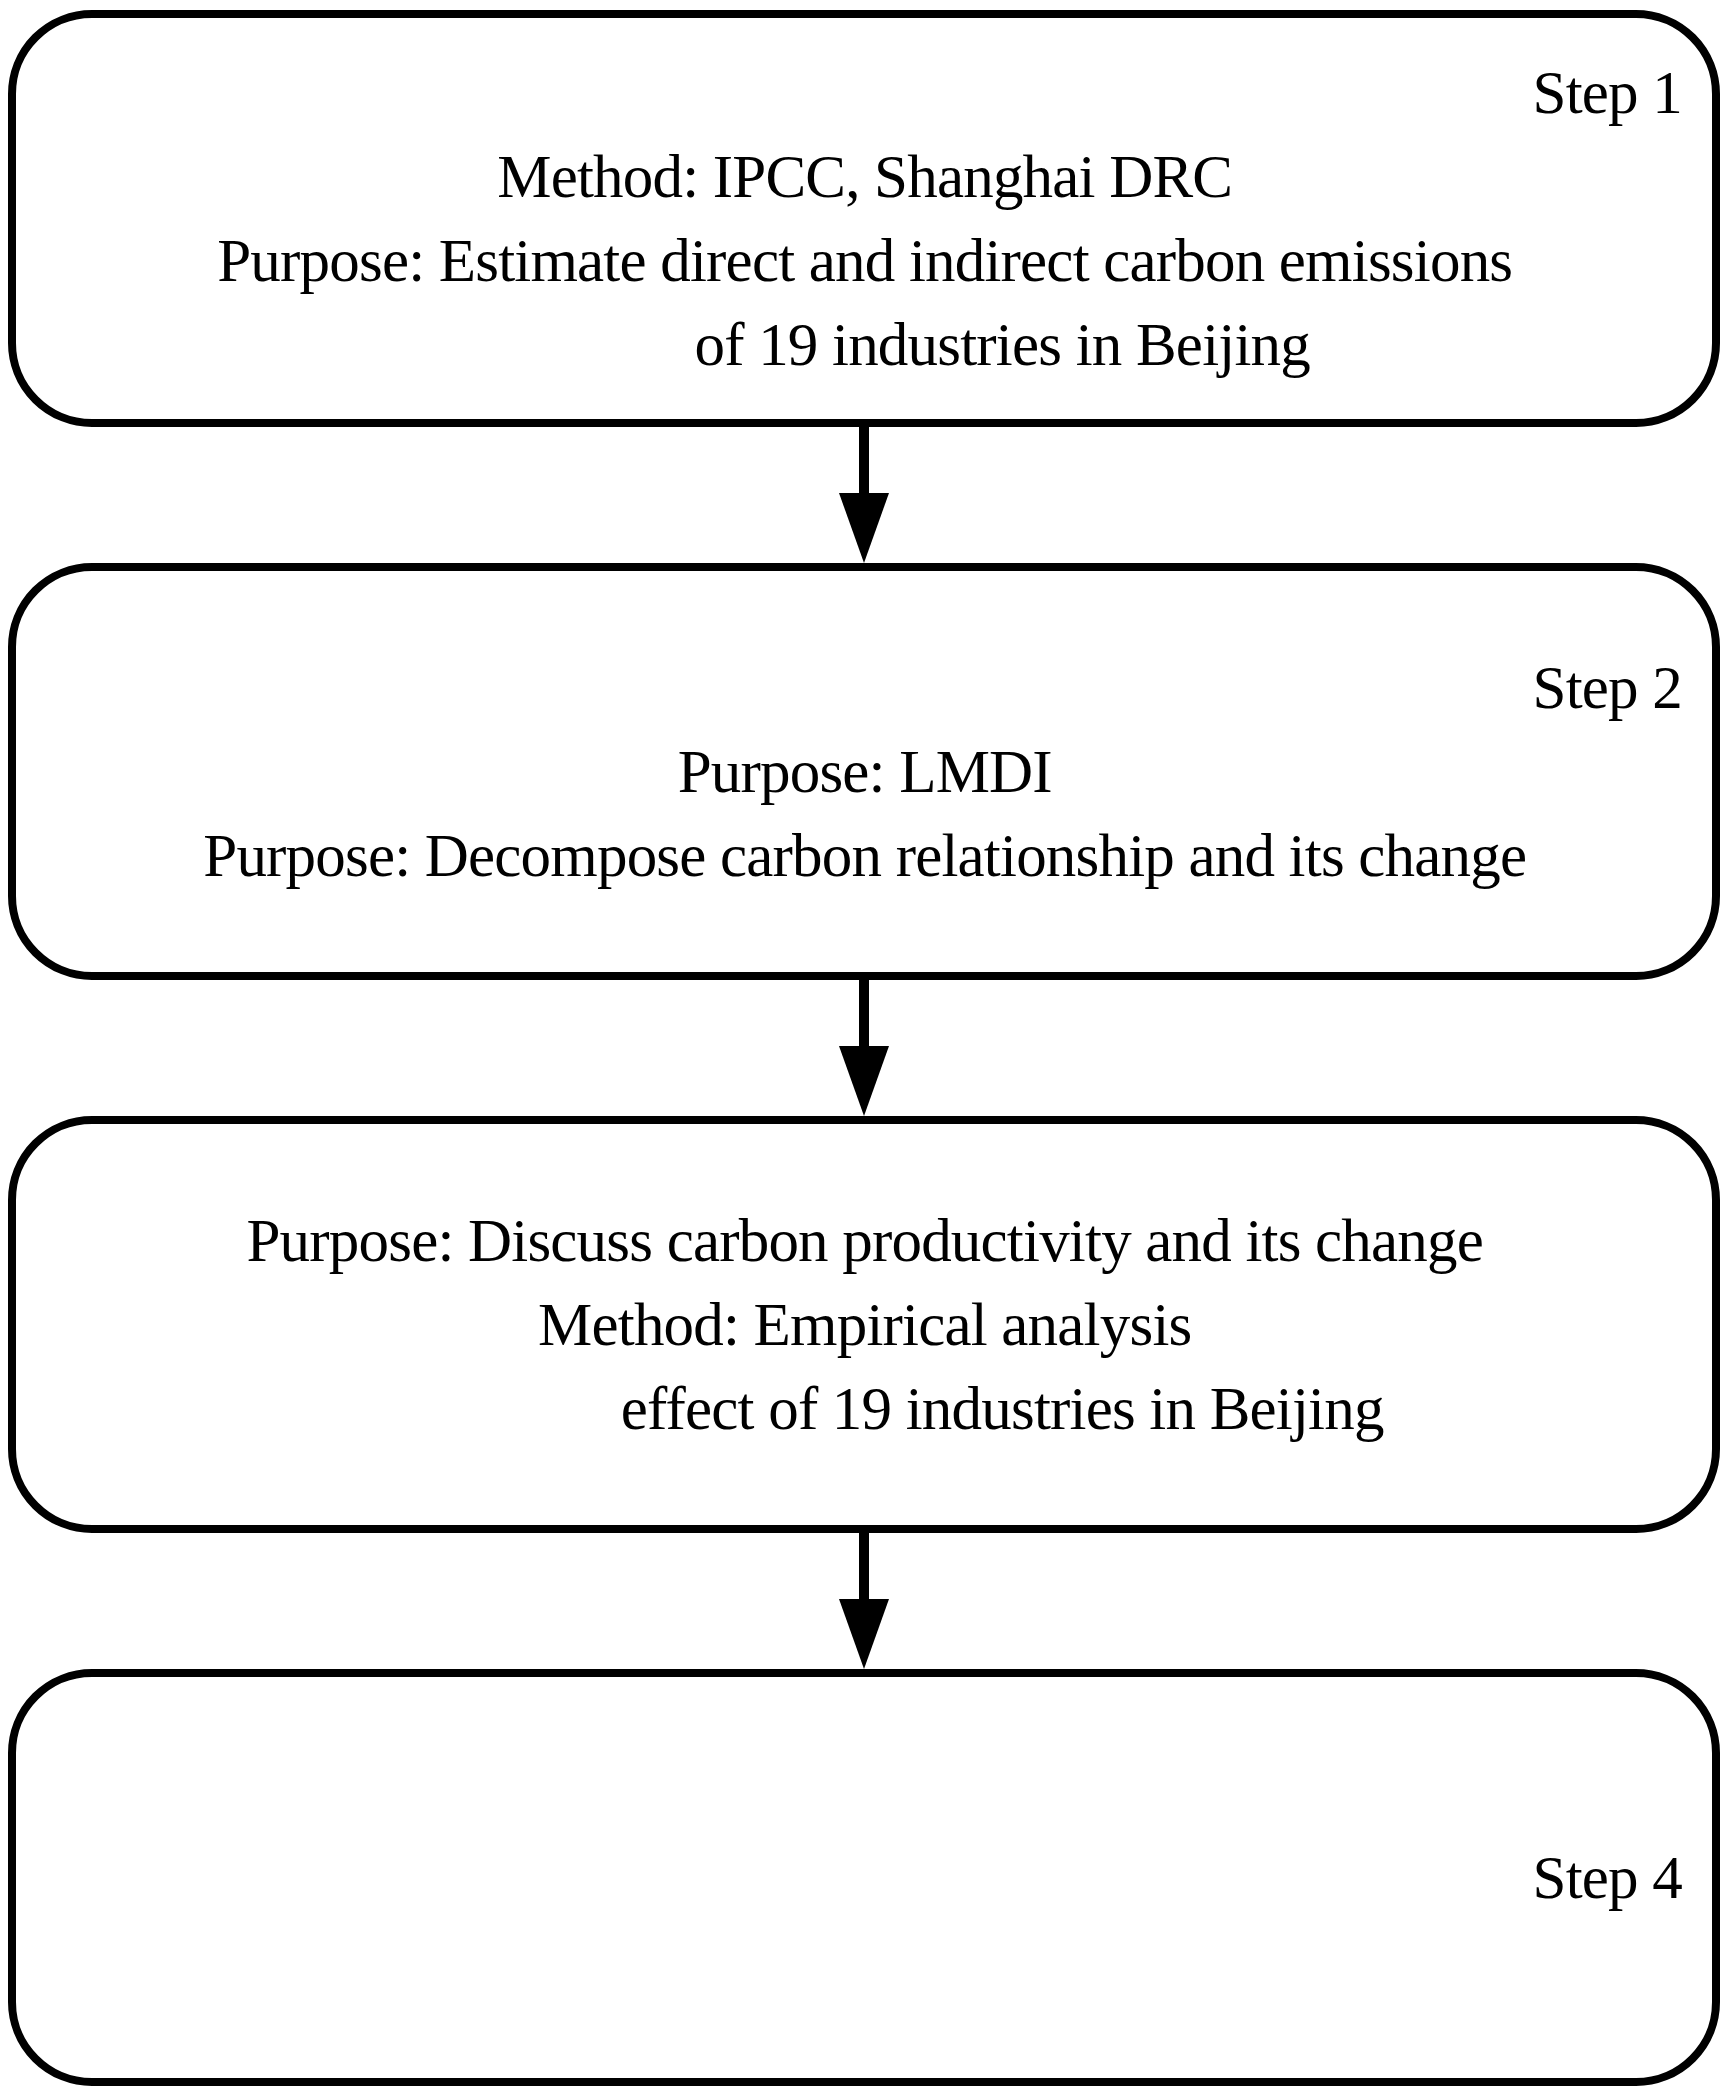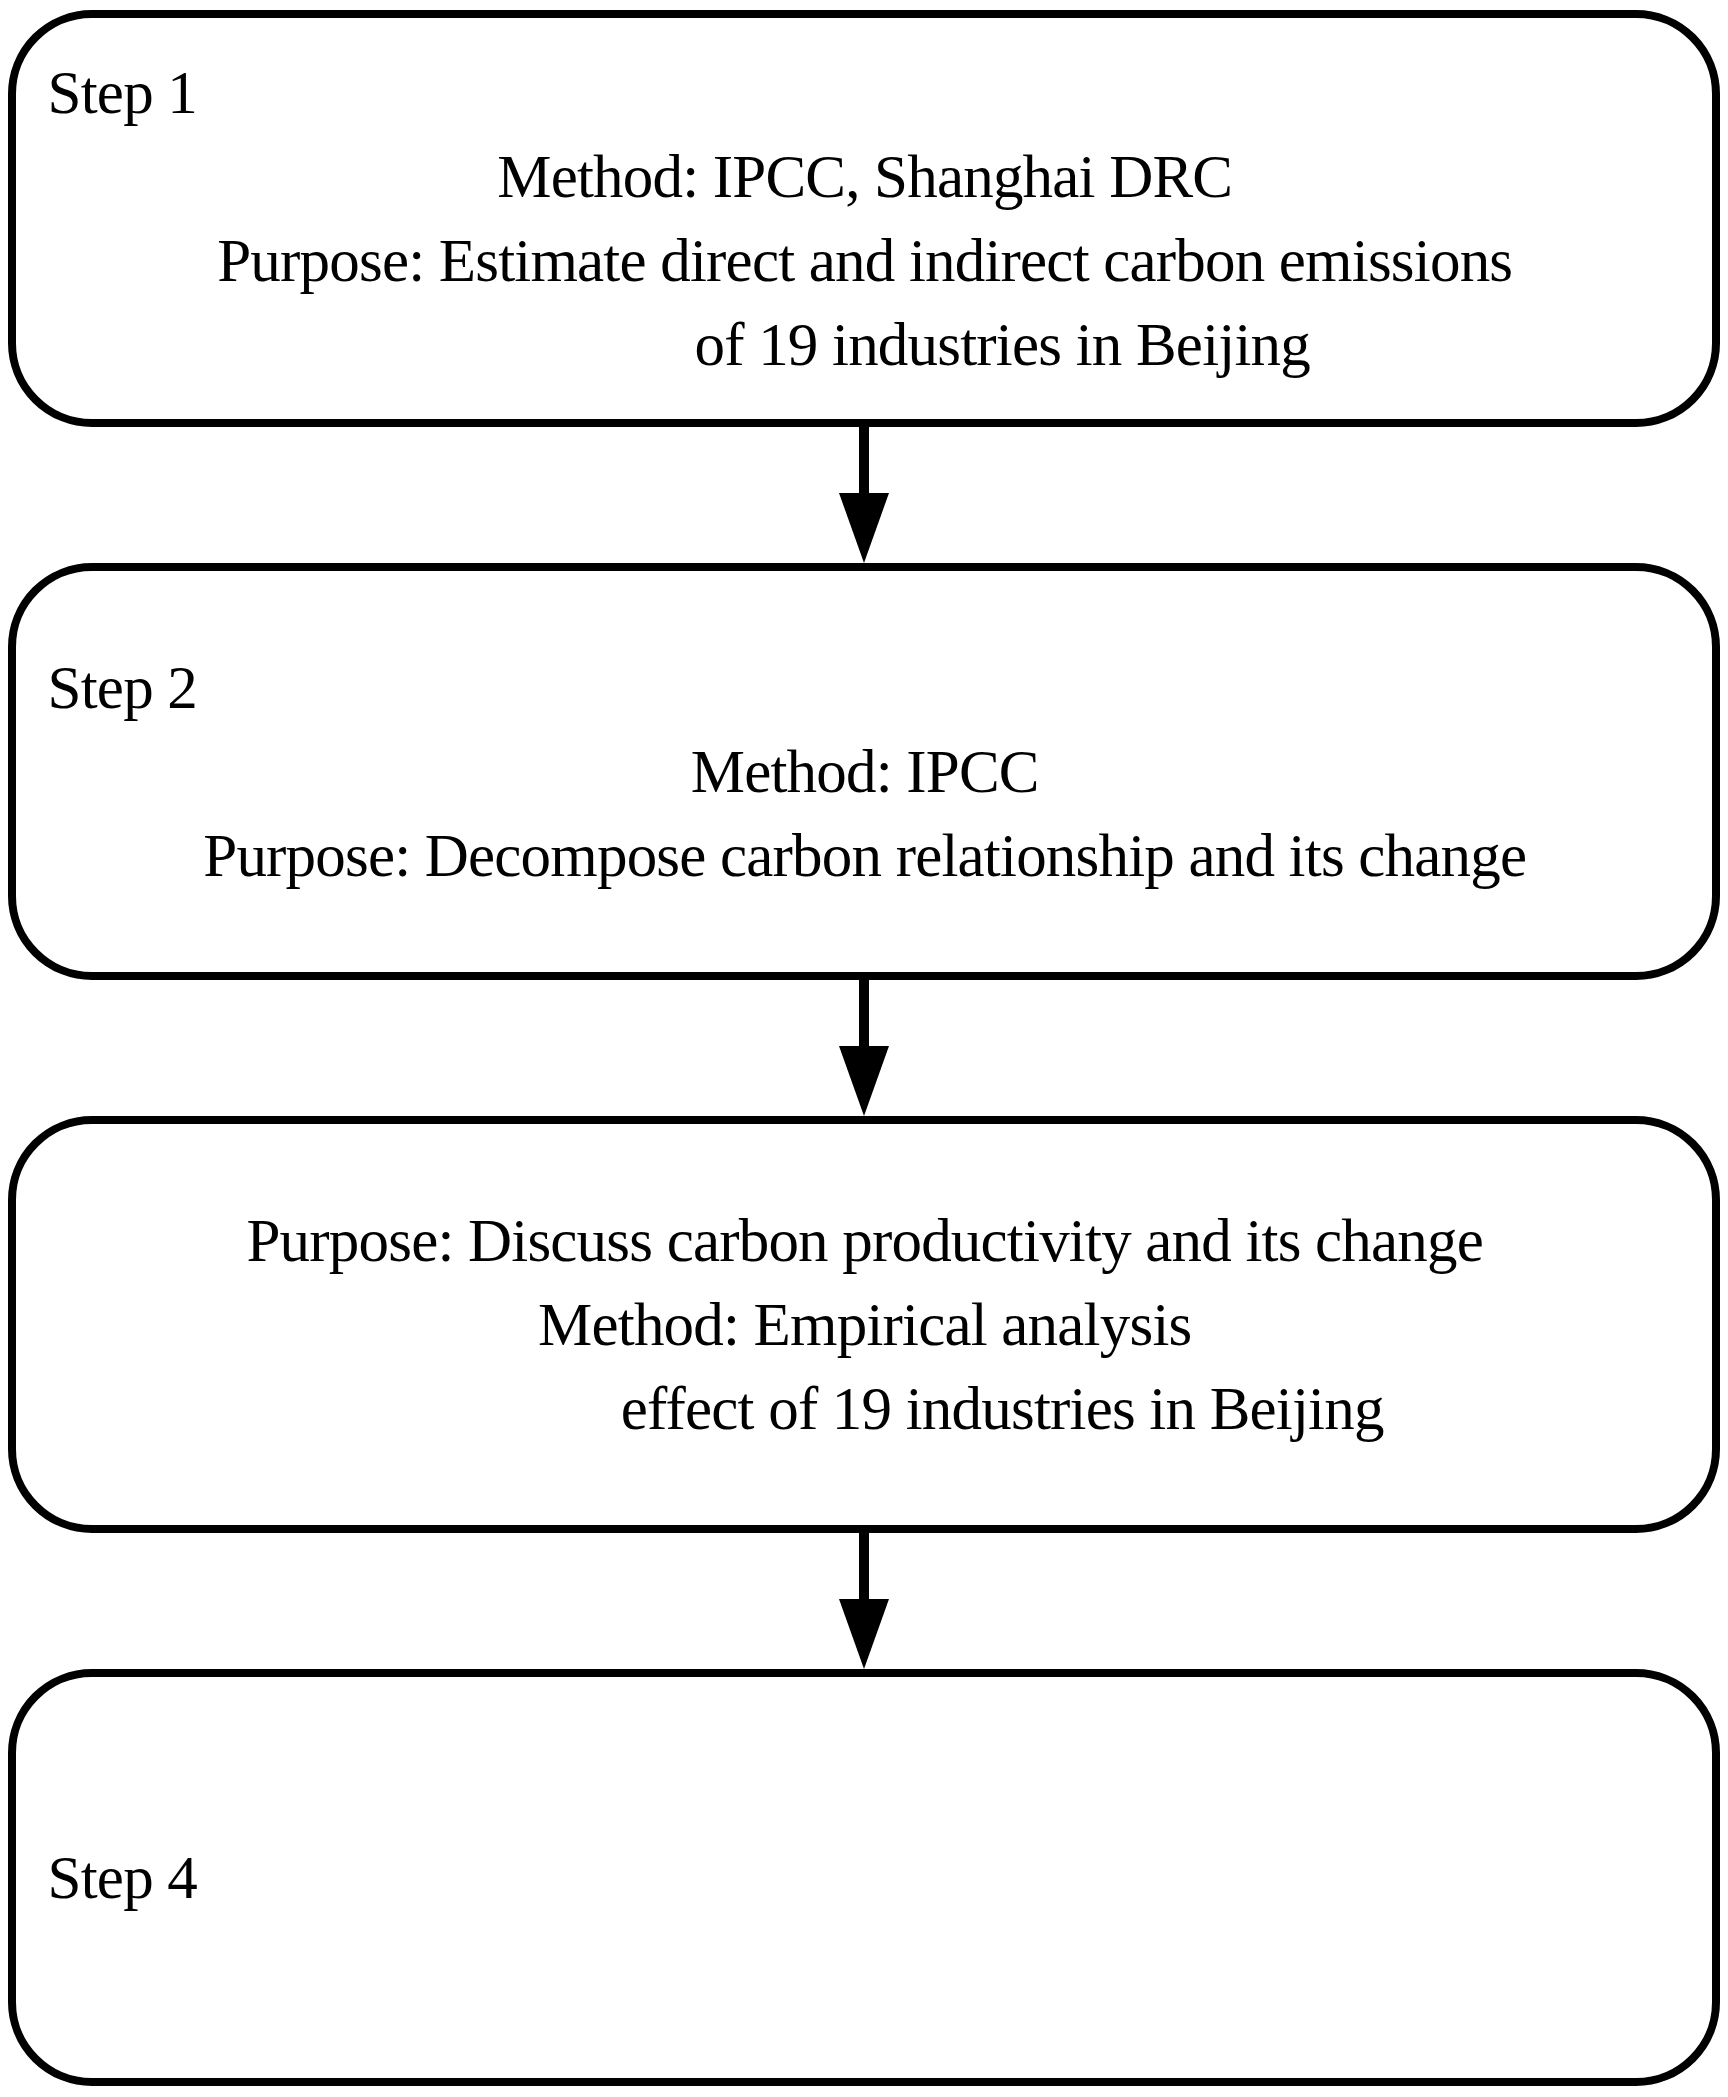--- a/index.html
+++ b/index.html
@@ -28,21 +28,21 @@
     display: flex;
     flex-direction: column;
     justify-content: center;
     font-size: 61px;
     line-height: 84px;
     letter-spacing: -0.8px;
     white-space: nowrap;
     background: #ffffff;
   }
   .step-title {
-    text-align: left;
+    text-align: right;
   }
   .step-line {
     text-align: center;
   }
   .purpose-cont {
     padding-left: 275px;
   }
   .purpose-cont:empty { display: none; }
   .arrow {
     flex: 0 0 136px;
@@ -76,21 +76,21 @@
     <div class="step-line purpose-cont">of 19 industries in Beijing</div>
   </section>
 
   <div class="arrow">
     <div class="arrow-shaft"></div>
     <div class="arrow-head"></div>
   </div>
 
   <section class="step-box">
     <div class="step-title">Step 2</div>
-    <div class="step-line">Method: IPCC</div>
+    <div class="step-line">Purpose: LMDI</div>
     <div class="step-line">Purpose: Decompose carbon relationship and its change</div>
 
   </section>
 
   <div class="arrow">
     <div class="arrow-shaft"></div>
     <div class="arrow-head"></div>
   </div>
 
   <section class="step-box">

